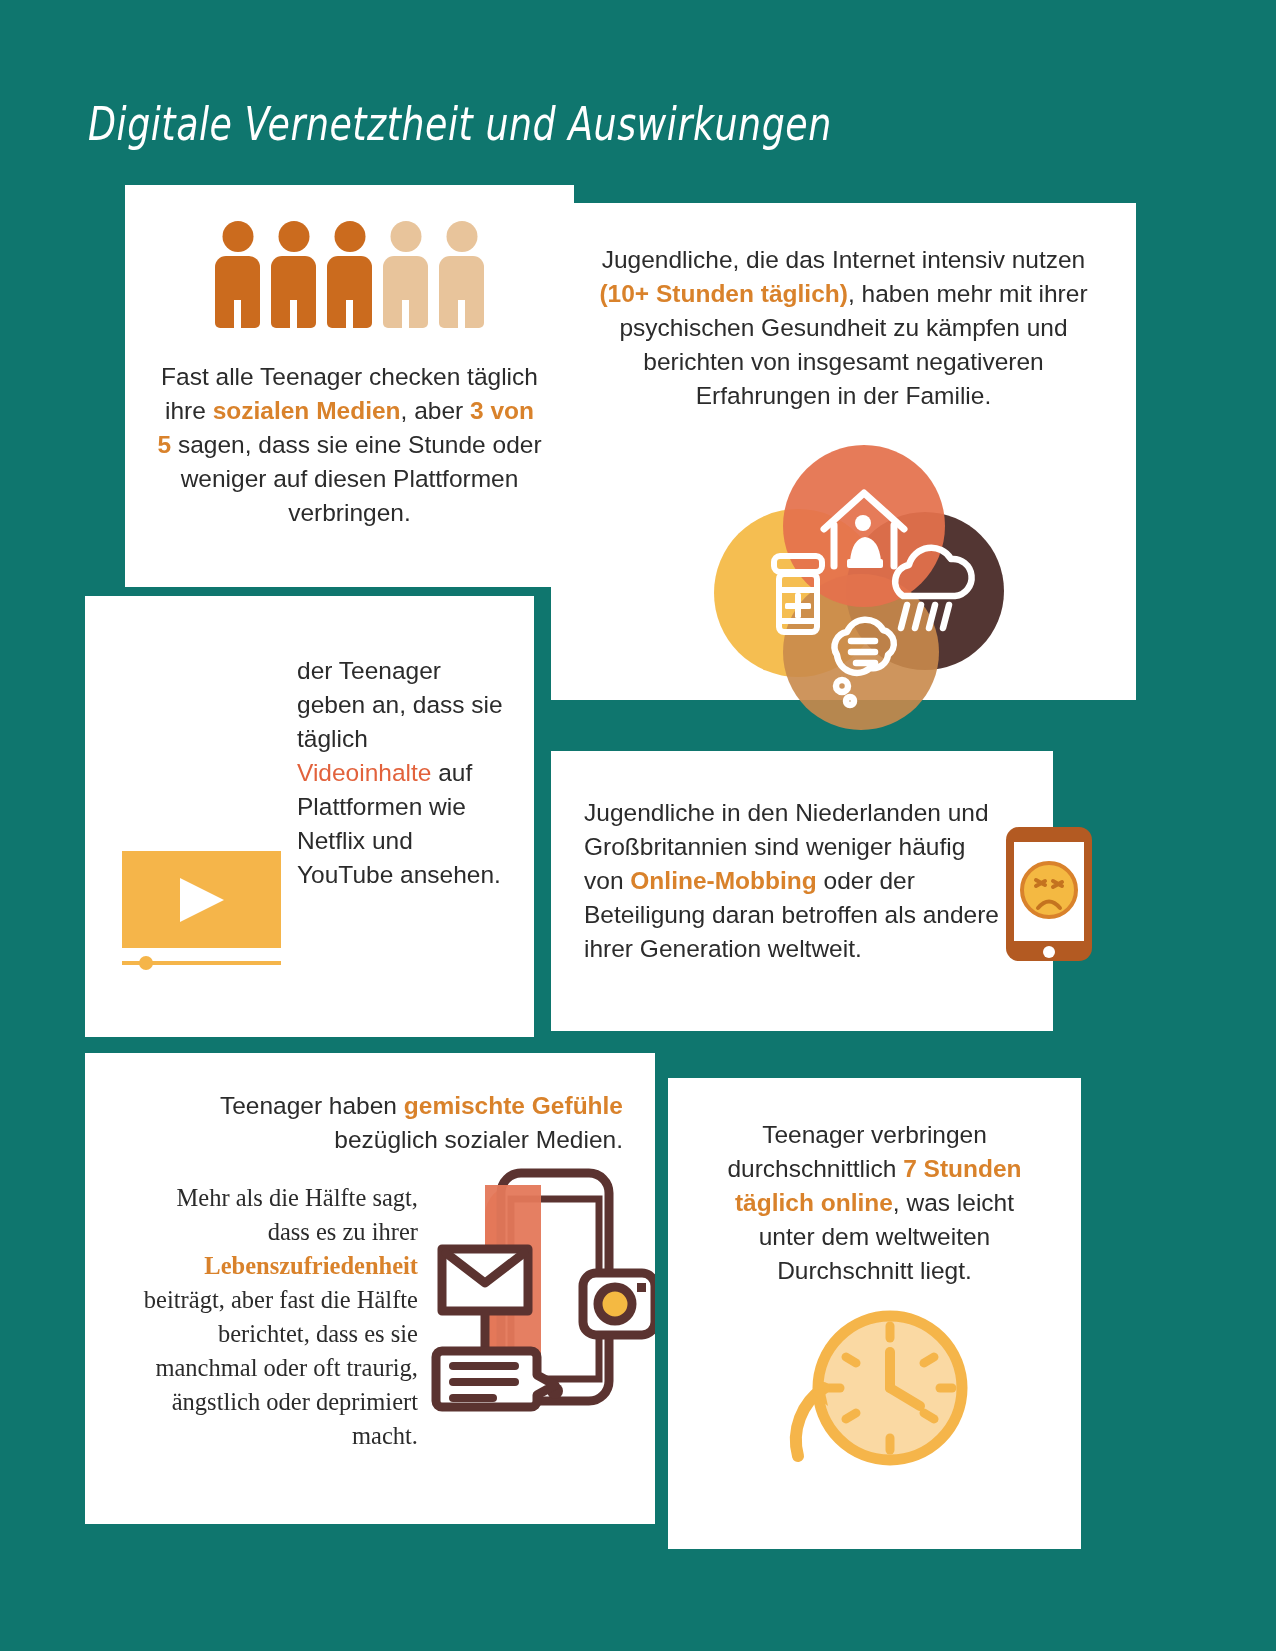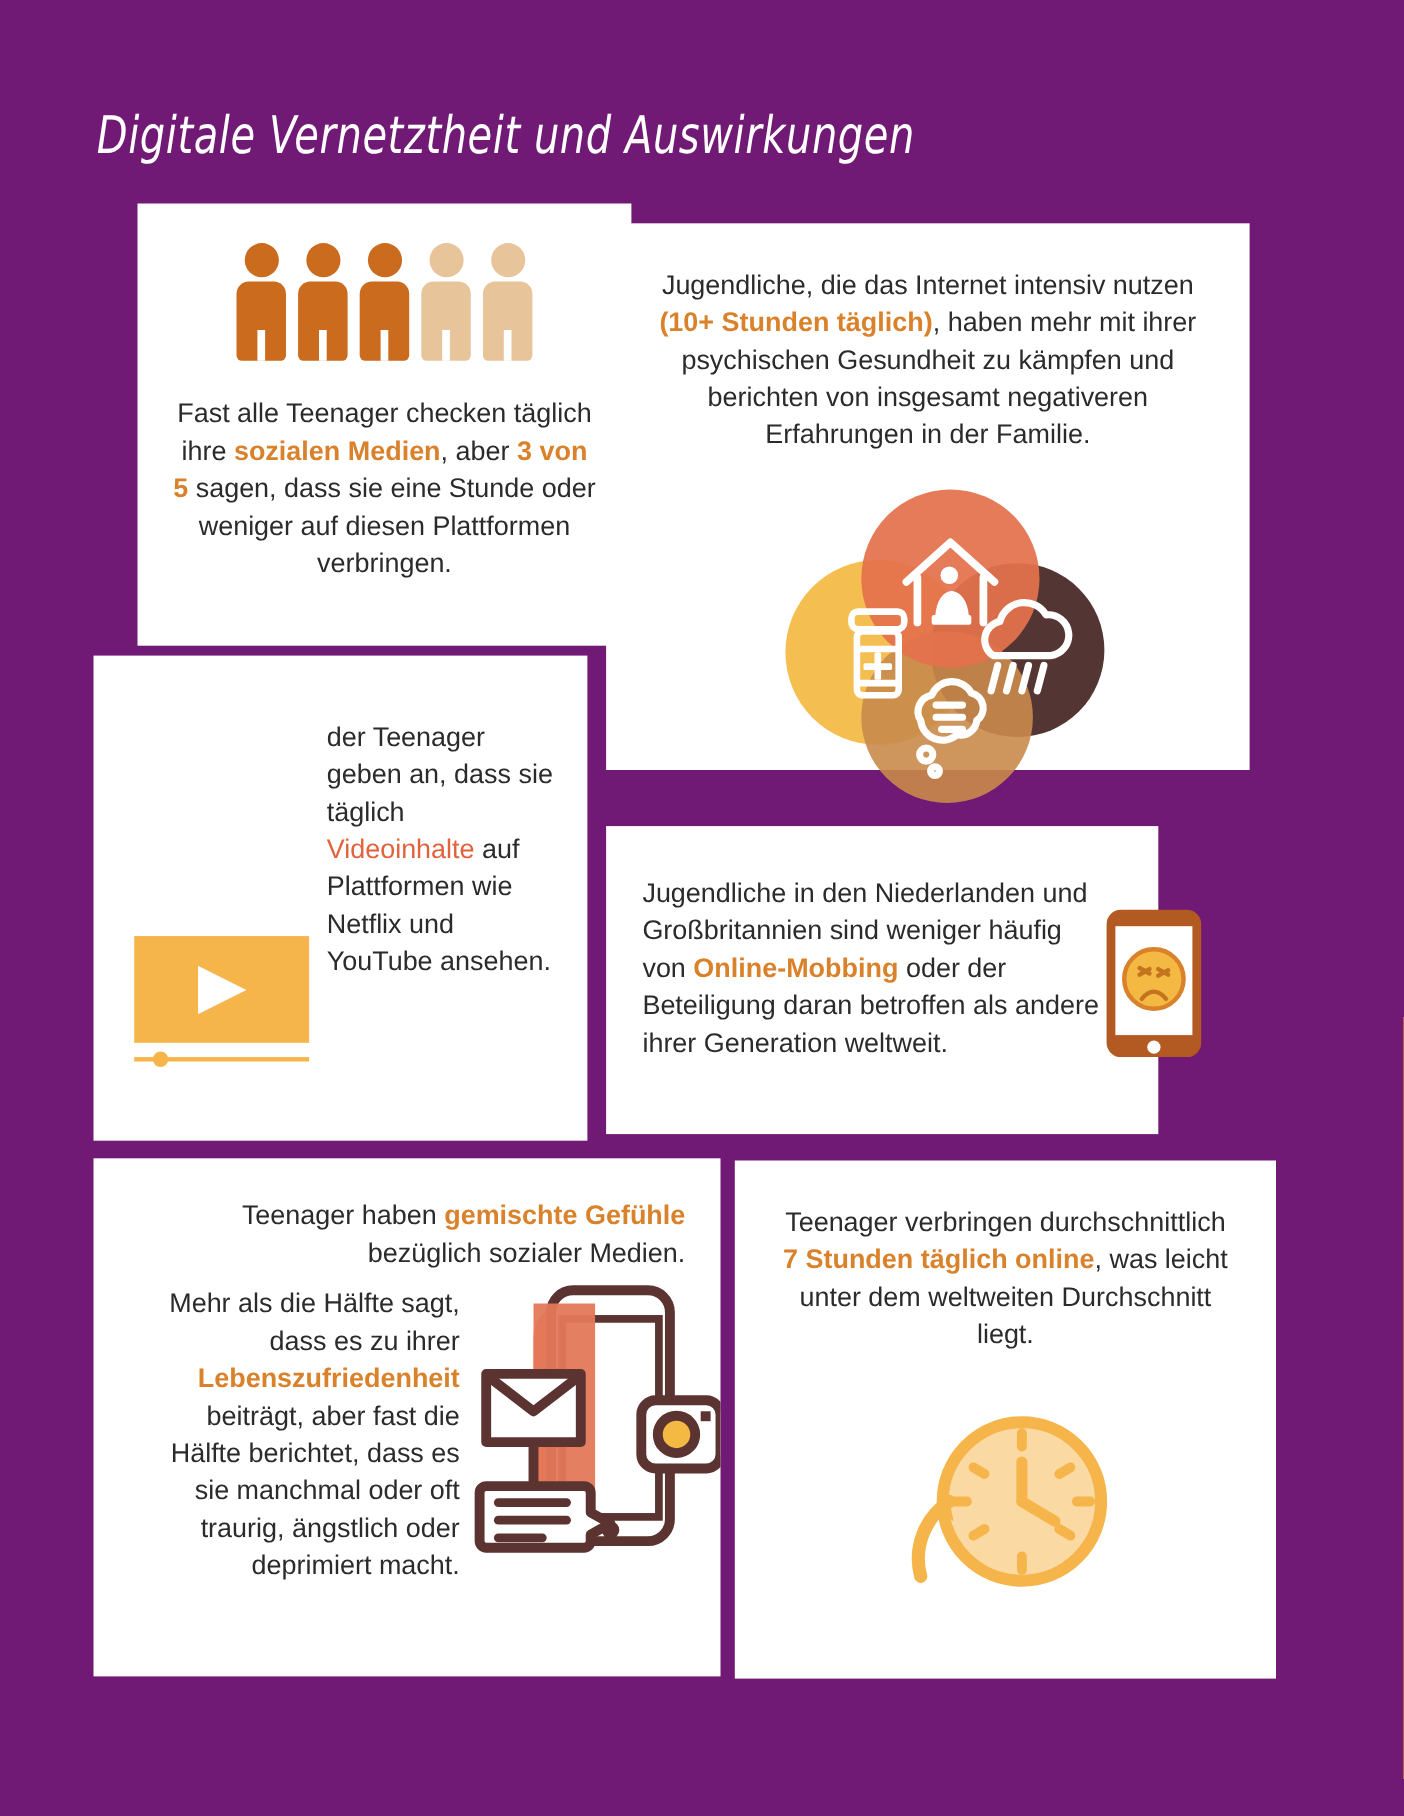--- a/index.html
+++ b/index.html
@@ -5,21 +5,21 @@
   * { box-sizing: border-box; margin: 0; padding: 0; }
   html, body {
     width: 1276px; height: 1651px;
     background: #F0A722;
     font-family: "Liberation Sans", sans-serif;
     overflow: hidden;
   }
   .page {
     position: relative;
     width: 1276px; height: 1651px;
-    background: #701a75;
+    background: #0f766e;
   }
 
   
   .title {
     position: absolute;
     left: 88px; top: 96px;
     width: 1000px;
     color: #FFFFFF;
     font-family: "DejaVu Sans Condensed", "Liberation Sans Narrow", "Liberation Sans", sans-serif;
     font-size: 47px;
@@ -34,21 +34,21 @@
   
   .card {
     position: absolute;
     background: #FFFFFF;
   }
   #card-social    { left: 85px;  top: 185px;  width: 449px; height: 402px; margin-left: 40px; }
   #card-intensive { left: 551px; top: 203px;  width: 585px; height: 497px; }
   #card-video     { left: 85px;  top: 596px;  width: 449px; height: 441px; }
   #card-mobbing   { left: 551px; top: 751px;  width: 502px; height: 280px; }
   #card-feelings  { left: 85px;  top: 1053px; width: 570px; height: 471px; text-align: right; }
-  #card-hours     { left: 668px; top: 1055px; width: 492px; height: 471px; }
+  #card-hours     { left: 668px; top: 1078px; width: 413px; height: 471px; }
 
   
   .body-text {
     color: #2B2B2B;
     font-size: 24.5px;
     line-height: 34px;
     font-weight: 400;
   }
   .hl      { color: #D9822B; font-weight: 700; }
   .hl-red  { color: #E2623C; font-weight: 400; }
@@ -114,21 +114,21 @@
     position: absolute; left: 17px; top: 0;
     width: 14px; height: 14px; border-radius: 50%; background: #F5B54A;
   }
 
   
   .card4-text { position: absolute; left: 33px; top: 45px; width: 420px; }
   .phone-sad  { position: absolute; left: 452px; top: 73px; width: 92px; height: 140px; }
 
   
   .card5-a { position: absolute; left: 48px; top: 36px; width: 490px; }
-  .card5-b { position: absolute; left: 48px; top: 116px; width: 285px; }
+  .card5-b { position: absolute; left: 48px; top: 128px; width: 285px; font-family: Liberation Serif, serif; }
   .social-phone { position: absolute; left: 330px; top: 110px; width: 240px; height: 250px; }
 
   
   .card6-text { position: absolute; left: 36px; right: 36px; top: 40px; }
   .clock { position: absolute; left: 50%; top: 218px; transform: translateX(-50%); width: 190px; height: 180px; }
 </style>
 </head>
 <body>
 
 <div class="page">

